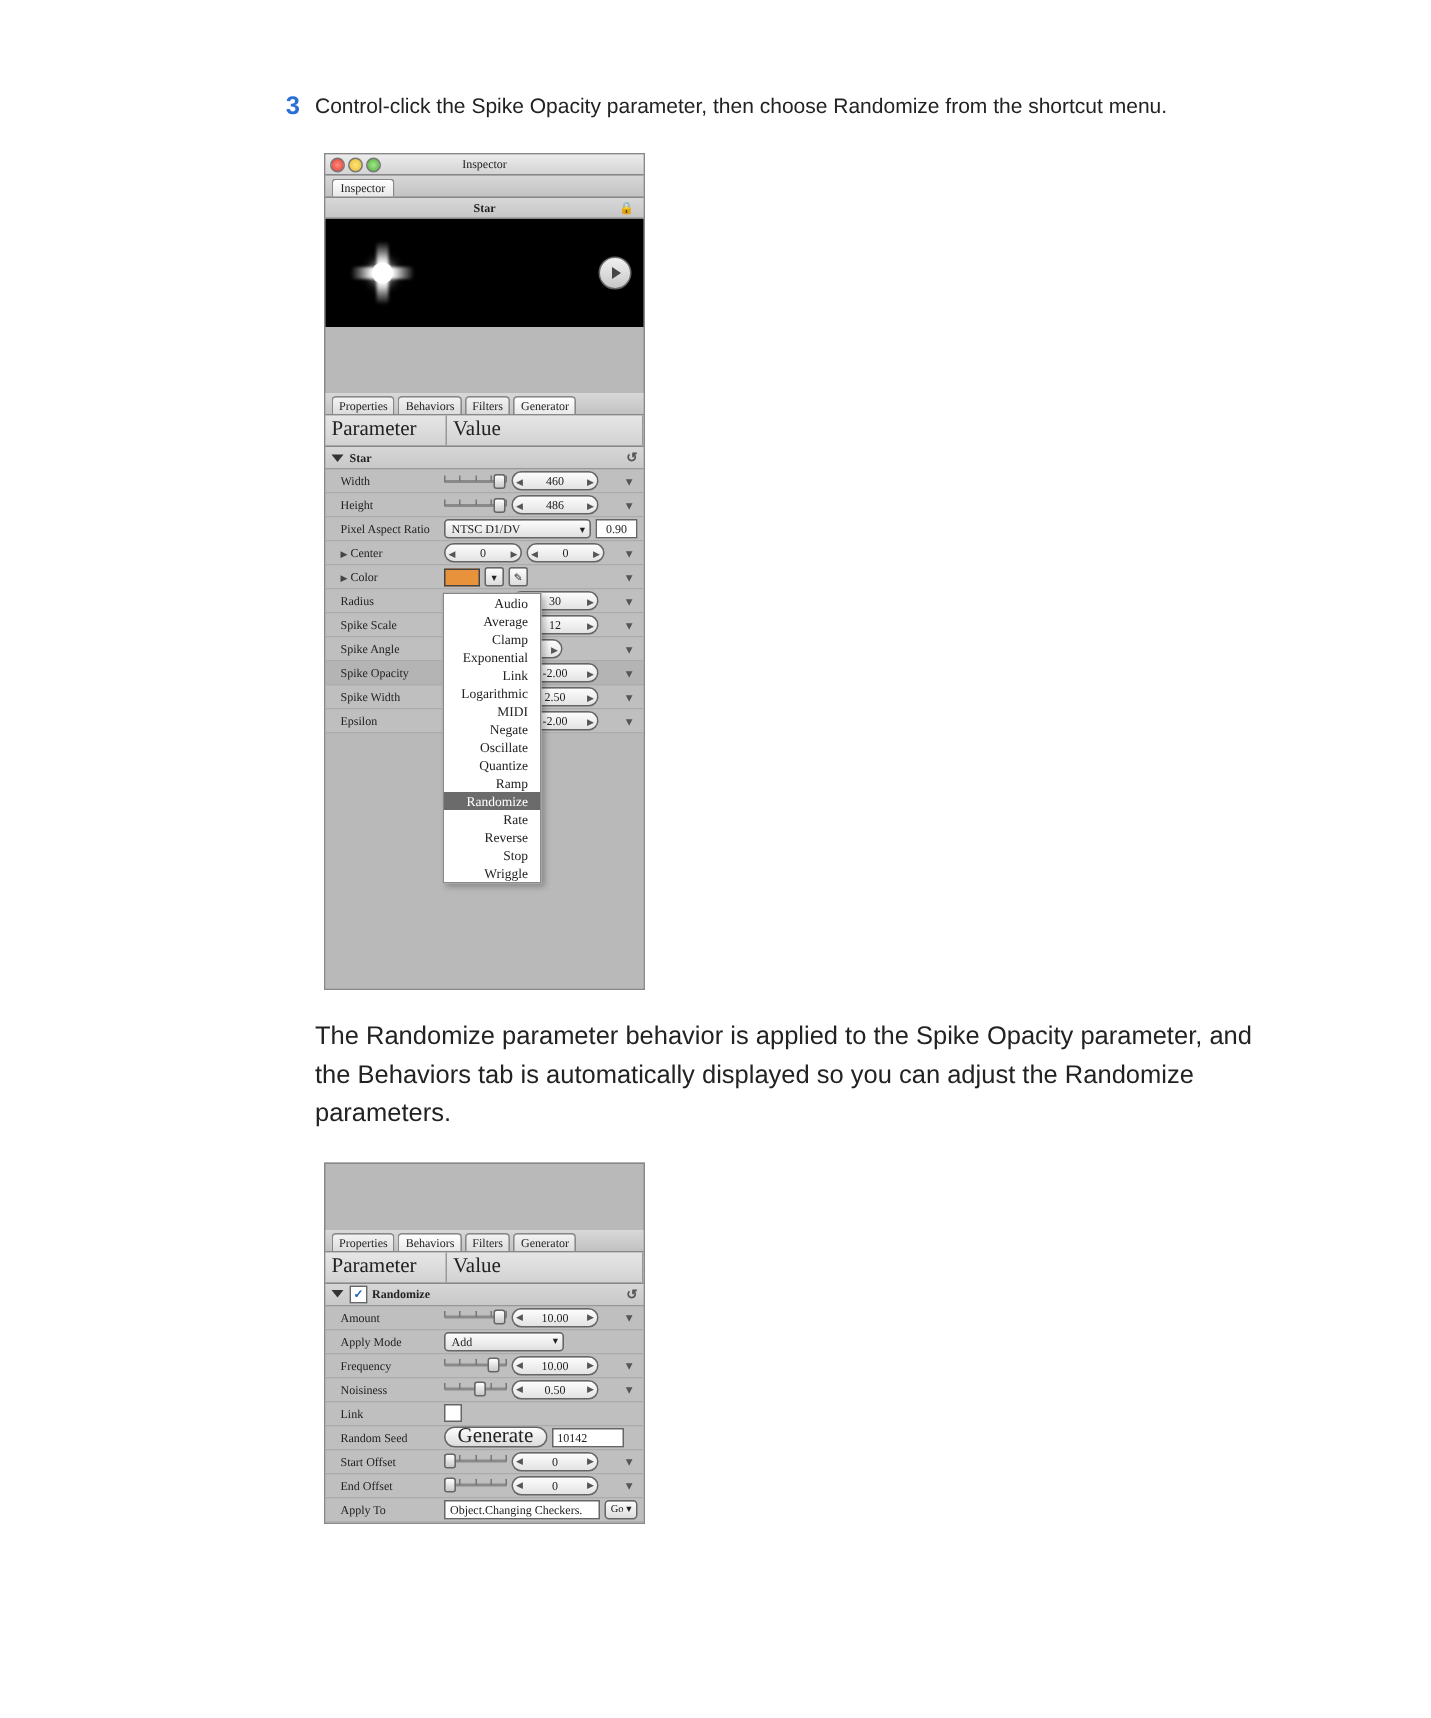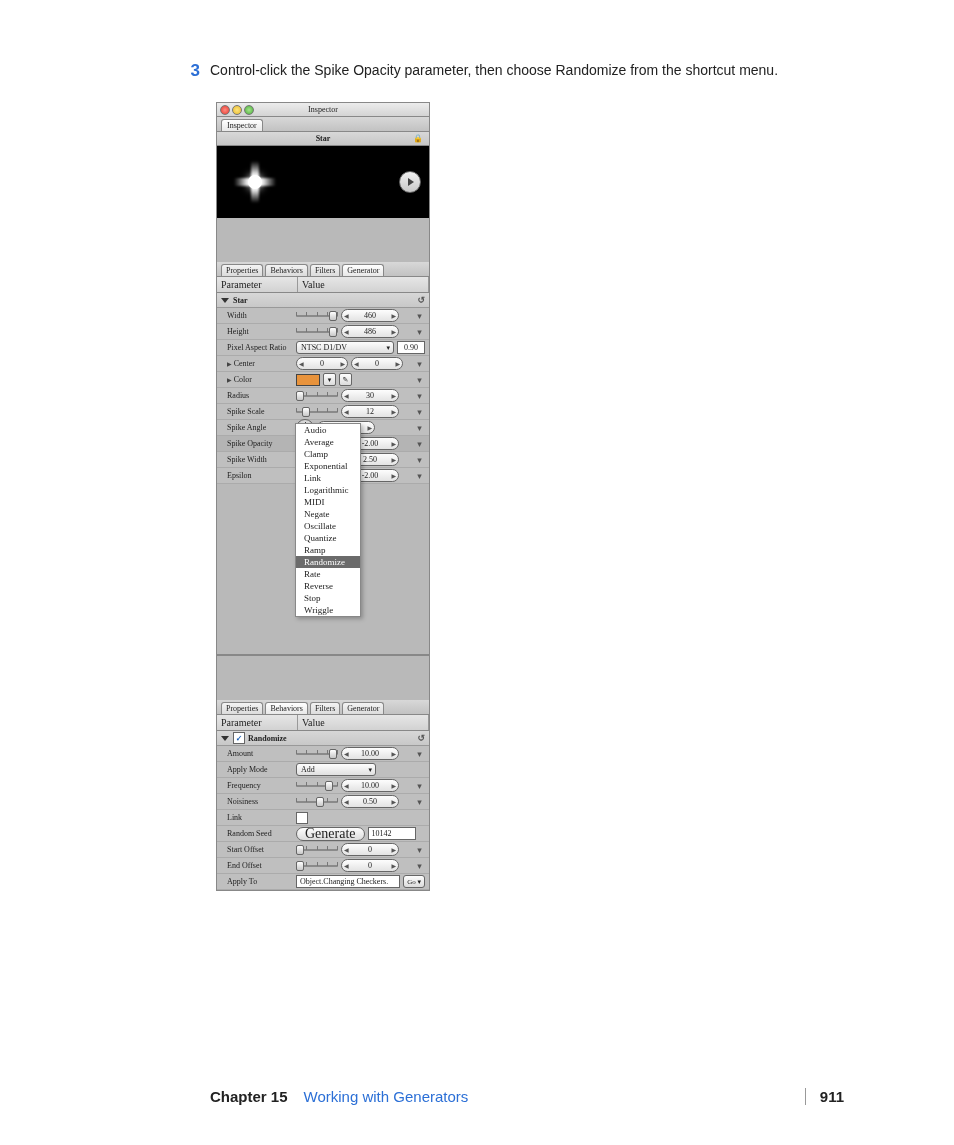--- a/index.html
+++ b/index.html
@@ -29,21 +29,21 @@
   .lockicon{position:absolute;right:6px;top:2px;font-size:8px;color:#555;}
   .preview{height:72px;background:#000;display:flex;align-items:center;justify-content:space-between;padding:0 8px;}
   .starshape{position:relative;width:60px;height:60px;}
   .starshape::before,.starshape::after{content:"";position:absolute;left:50%;top:50%;background:radial-gradient(circle,#fff 0%,#fff 20%,rgba(255,255,255,0) 70%);}
   .starshape::before{width:60px;height:8px;transform:translate(-50%,-50%);filter:blur(1px);}
   .starshape::after{width:8px;height:60px;transform:translate(-50%,-50%);filter:blur(1px);}
   .starshape .core{position:absolute;left:50%;top:50%;width:14px;height:14px;background:#fff;border-radius:50%;transform:translate(-50%,-50%);box-shadow:0 0 8px #fff;}
   .playbtn{width:20px;height:20px;border-radius:50%;background:linear-gradient(#f0f0f0,#c8c8c8);border:1px solid #666;display:flex;align-items:center;justify-content:center;}
   .playbtn::after{content:"";border-left:6px solid #444;border-top:4px solid transparent;border-bottom:4px solid transparent;margin-left:2px;}
   .subtabs{height:14px;background:linear-gradient(#d8d8d8,#c2c2c2);display:flex;align-items:flex-end;padding:0 4px;border-bottom:1px solid #888;margin-top:44px;}
-  .colhdr{display:flex;background:linear-gradient(#e6e6e6,#d2d2d2);border-bottom:1px solid #888;font-size:10px;}
+  .colhdr{display:flex;background:linear-gradient(#e6e6e6,#d2d2d2);border-bottom:1px solid #888;font-size:14px;}
   .colhdr>div{padding:2px 4px;border-right:1px solid #999;}
   .colhdr .c1{width:72px;} .colhdr .c2{flex:1;}
   .group{display:flex;align-items:center;background:linear-gradient(#d7d7d7,#c8c8c8);border-bottom:1px solid #999;height:14px;padding:0 4px;font-weight:bold;font-size:8px;}
   .group .tri{display:inline-block;width:0;height:0;border-left:4px solid transparent;border-right:4px solid transparent;border-top:5px solid #333;margin-right:4px;}
   .group .reset{margin-left:auto;color:#555;font-size:9px;}
   .row{display:flex;align-items:center;height:15px;padding:0 4px;border-bottom:1px solid #ababab;background:#bfbfbf;gap:3px;}
   .row .label{width:66px;font-size:8px;padding-left:6px;}
   .row .label.exp::before{content:"▶";font-size:6px;margin-right:2px;color:#444;}
   .slider{flex:0 0 42px;height:10px;position:relative;}
   .slider::before{content:"";position:absolute;left:0;right:0;top:4px;height:2px;background:#8a8a8a;border-radius:1px;}
@@ -243,41 +243,42 @@
             <span></span>
             <span></span>
           </div>
           <div class="thumb" style="left:0;"></div>
         </div>
       <div class="numfield">-2.00</div>
       <div class="menuBtn">▾</div>
     </div>
     <div style="height:170px;background:#b9b9b9;"></div>
 
-    <div class="ctxmenu" style="left:78px;top:320px;">
+    <div class="ctxmenu" style="left:78px;top:292px;text-align:right;">
       <div class="mi">Audio</div>
       <div class="mi">Average</div>
       <div class="mi">Clamp</div>
       <div class="mi">Exponential</div>
       <div class="mi">Link</div>
       <div class="mi">Logarithmic</div>
       <div class="mi">MIDI</div>
       <div class="mi">Negate</div>
       <div class="mi">Oscillate</div>
       <div class="mi">Quantize</div>
       <div class="mi">Ramp</div>
       <div class="mi sel">Randomize</div>
       <div class="mi">Rate</div>
       <div class="mi">Reverse</div>
       <div class="mi">Stop</div>
       <div class="mi">Wriggle</div>
     </div>
     <div class="cursor" style="left:130px;top:444px;">➤</div>
   </div>
 
+  <div class="para">The Randomize parameter behavior is applied to the Spike Opacity parameter, and the Behaviors tab is automatically displayed so you can adjust the Randomize parameters.</div>
 
   <div class="panel panel2">
     <div class="subtabs" style="border-top:none;">
       <div class="tabSmall">Properties</div>
       <div class="tabSmall active">Behaviors</div>
       <div class="tabSmall">Filters</div>
       <div class="tabSmall">Generator</div>
     </div>
     <div class="colhdr">
       <div class="c1">Parameter</div>
@@ -377,22 +378,14 @@
       <div class="numfield">0</div>
       <div class="menuBtn">▾</div>
     </div>
     <div class="row">
       <div class="label">Apply To</div>
       <div class="textfield" style="flex:1">Object.Changing Checkers.</div>
       <div class="gobtn">Go ▾</div>
     </div>
   </div>
 
-  <div class="footer">
-    <span class="chapter">Chapter 15</span>
-    <span class="title">Working with Generators</span>
-    <span class="pagenum">
-      <span class="rule"></span>
-      <span>911</span>
-    </span>
-  </div>
 
 </div>
 
 </body></html>

